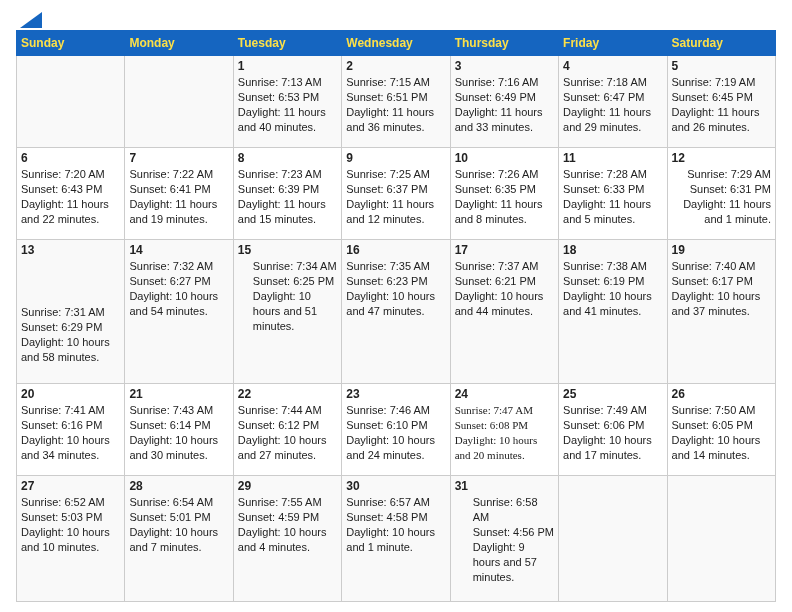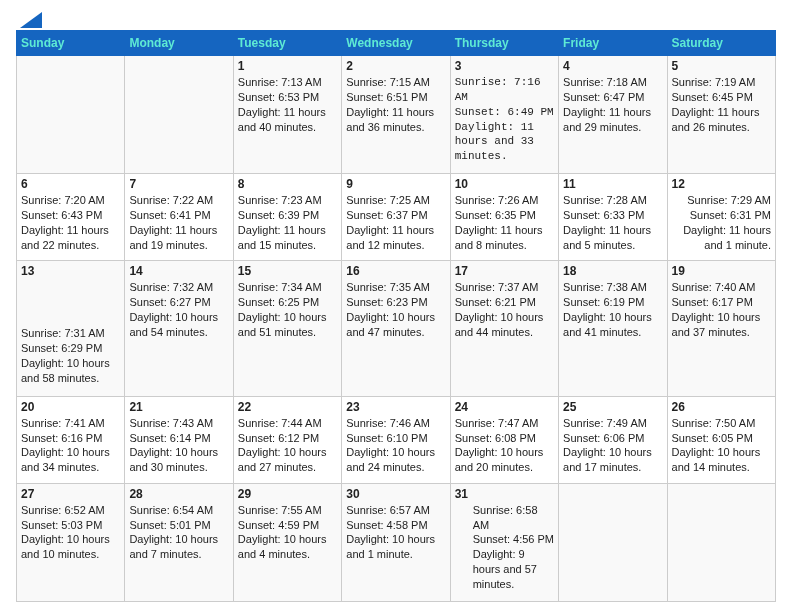--- a/index.html
+++ b/index.html
@@ -48,21 +48,21 @@
     }
     .calendar {
       flex: 1;
       border: 1px solid #ccc;
       border-collapse: collapse;
       width: 100%;
       table-layout: fixed;
     }
     .calendar th {
       background: #1565c0;
-      color: #5eead4;
+      color: #fde047;
       font-size: 12px;
       padding: 5px 4px;
       text-align: left;
       border: 1px solid #1565c0;
     }
     .calendar td {
       border: 1px solid #ccc;
       vertical-align: top;
       padding: 3px 4px;
       font-size: 10px;
@@ -128,21 +128,21 @@
 Daylight: 11 hours and 40 minutes.</div>
           </td>
           <td>
             <span class="day-num">2</span>
             <div class="day-info" style="white-space: pre-line;">Sunrise: 7:15 AM
 Sunset: 6:51 PM
 Daylight: 11 hours and 36 minutes.</div>
           </td>
           <td>
             <span class="day-num">3</span>
-            <div class="day-info" style="white-space: pre-line; font-family: Liberation Mono, monospace;">Sunrise: 7:16 AM
+            <div class="day-info" style="white-space: pre-line;">Sunrise: 7:16 AM
 Sunset: 6:49 PM
 Daylight: 11 hours and 33 minutes.</div>
           </td>
           <td>
             <span class="day-num">4</span>
             <div class="day-info" style="white-space: pre-line;">Sunrise: 7:18 AM
 Sunset: 6:47 PM
 Daylight: 11 hours and 29 minutes.</div>
           </td>
           <td>
@@ -204,21 +204,21 @@
 Daylight: 10 hours and 58 minutes.</div>
           </td>
           <td>
             <span class="day-num">14</span>
             <div class="day-info" style="white-space: pre-line;">Sunrise: 7:32 AM
 Sunset: 6:27 PM
 Daylight: 10 hours and 54 minutes.</div>
           </td>
           <td>
             <span class="day-num">15</span>
-            <div class="day-info" style="white-space: pre-line;">Sunrise: 7:34 AM
+            <div class="day-info" style="white-space: pre-line; margin-left: 15px;">Sunrise: 7:34 AM
 Sunset: 6:25 PM
 Daylight: 10 hours and 51 minutes.</div>
           </td>
           <td>
             <span class="day-num">16</span>
             <div class="day-info" style="white-space: pre-line;">Sunrise: 7:35 AM
 Sunset: 6:23 PM
 Daylight: 10 hours and 47 minutes.</div>
           </td>
           <td>
@@ -260,21 +260,21 @@
 Daylight: 10 hours and 27 minutes.</div>
           </td>
           <td>
             <span class="day-num">23</span>
             <div class="day-info" style="white-space: pre-line;">Sunrise: 7:46 AM
 Sunset: 6:10 PM
 Daylight: 10 hours and 24 minutes.</div>
           </td>
           <td>
             <span class="day-num">24</span>
-            <div class="day-info" style="white-space: pre-line;">Sunrise: 7:47 AM
+            <div class="day-info" style="white-space: pre-line; font-family: Liberation Serif, serif;">Sunrise: 7:47 AM
 Sunset: 6:08 PM
 Daylight: 10 hours and 20 minutes.</div>
           </td>
           <td>
             <span class="day-num">25</span>
             <div class="day-info" style="white-space: pre-line;">Sunrise: 7:49 AM
 Sunset: 6:06 PM
 Daylight: 10 hours and 17 minutes.</div>
           </td>
           <td>

